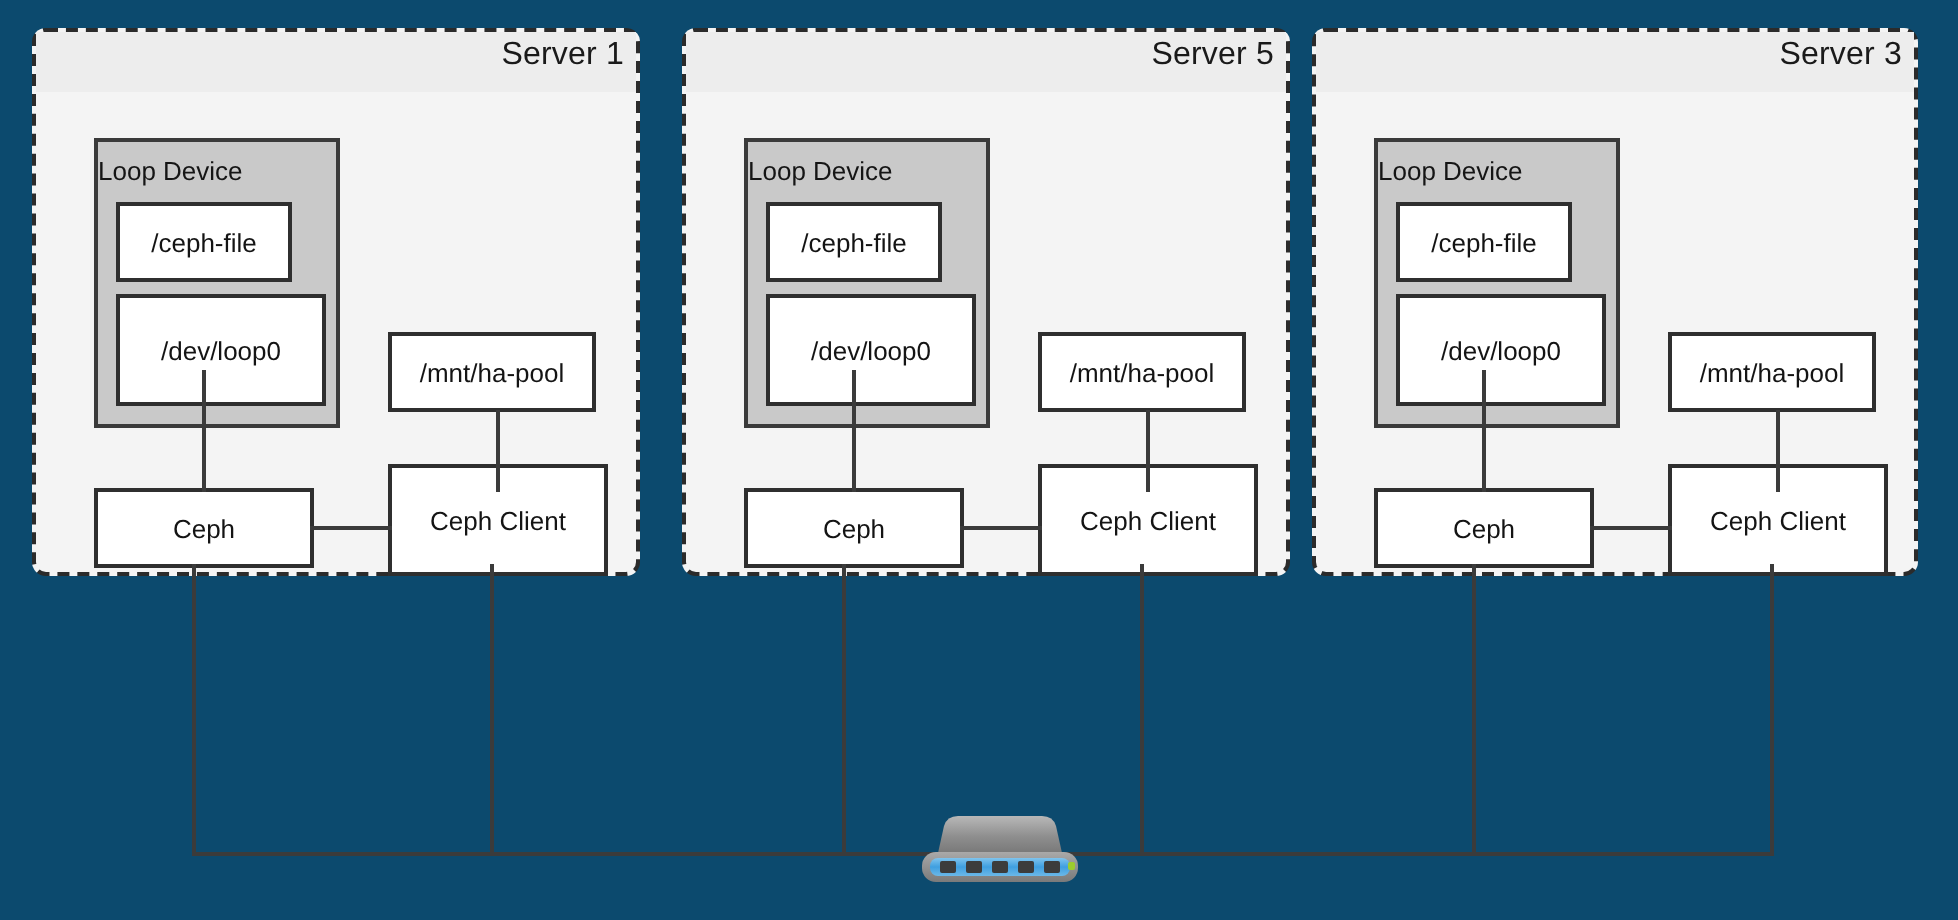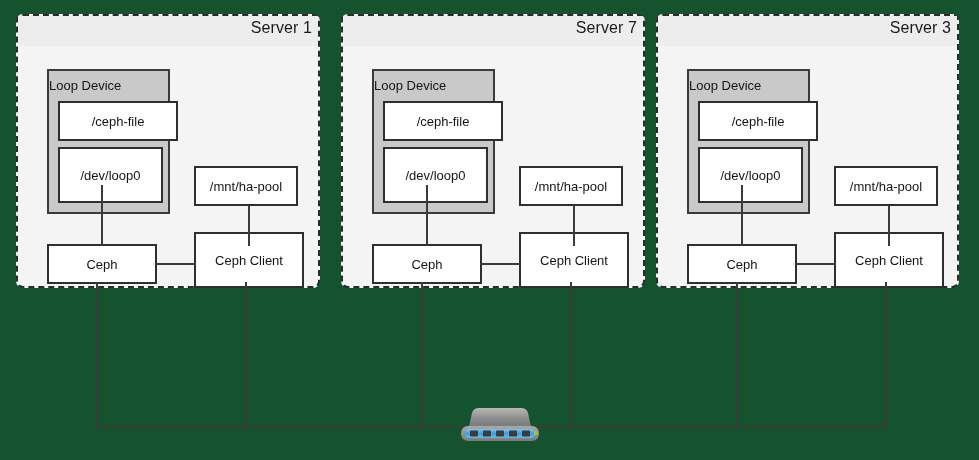--- a/index.html
+++ b/index.html
@@ -4,21 +4,21 @@
 <style>
   html, body {
     margin: 0;
     padding: 0;
     background: #ffffff;
   }
   #canvas {
     position: relative;
     width: 979px;
     height: 460px;
-    background: #14532d;
+    background: #0c4a6e;
     font-family: "Liberation Sans", sans-serif;
     overflow: hidden;
   }
 
   
   .server-panel {
     position: absolute;
     box-sizing: border-box;
     border: 2px dashed #2b2b2b;
     border-radius: 7px;
@@ -72,21 +72,21 @@
     box-sizing: border-box;
     background: #ffffff;
     border: 2px solid #2f2f2f;
     display: flex;
     align-items: center;
     justify-content: center;
     font-size: 13px;
     color: #141414;
     white-space: nowrap;
   }
-  .node.inner-file  { left: 9px;  top: 30px;  width: 120px; height: 40px; }
+  .node.inner-file  { left: 9px;  top: 30px;  width: 88px; height: 40px; }
   .node.inner-dev   { left: 9px;  top: 76px;  width: 105px; height: 56px; }
   .node.ha-pool     { top: 150px; width: 104px; height: 40px; }
   .node.ceph        { top: 228px; width: 110px; height: 40px; }
   .node.ceph-client { top: 216px; width: 110px; height: 56px; }
 
   
   .line-v {
     position: absolute;
     width: 2px;
     background: #3b3b3b;
@@ -126,21 +126,21 @@
 
     <div class="line-v" style="left:83px; top:169px; height:61px;"></div>
 
     <div class="line-v" style="left:230px; top:189px; height:41px;"></div>
 
     <div class="line-h" style="left:137px; top:247px; width:41px;"></div>
   </div>
 
   <div class="server-panel" style="left:341px; width:304px;">
     <div class="server-header"></div>
-    <div class="server-title">Server 7</div>
+    <div class="server-title">Server 5</div>
 
     <div class="loop-device" style="left:29px;">
       <div class="loop-device-label">Loop Device</div>
       <div class="node inner-file">/ceph-file</div>
       <div class="node inner-dev">/dev/loop0</div>
     </div>
 
     <div class="node ha-pool" style="left:176px;">/mnt/ha-pool</div>
 
     <div class="node ceph" style="left:29px;">Ceph</div>

